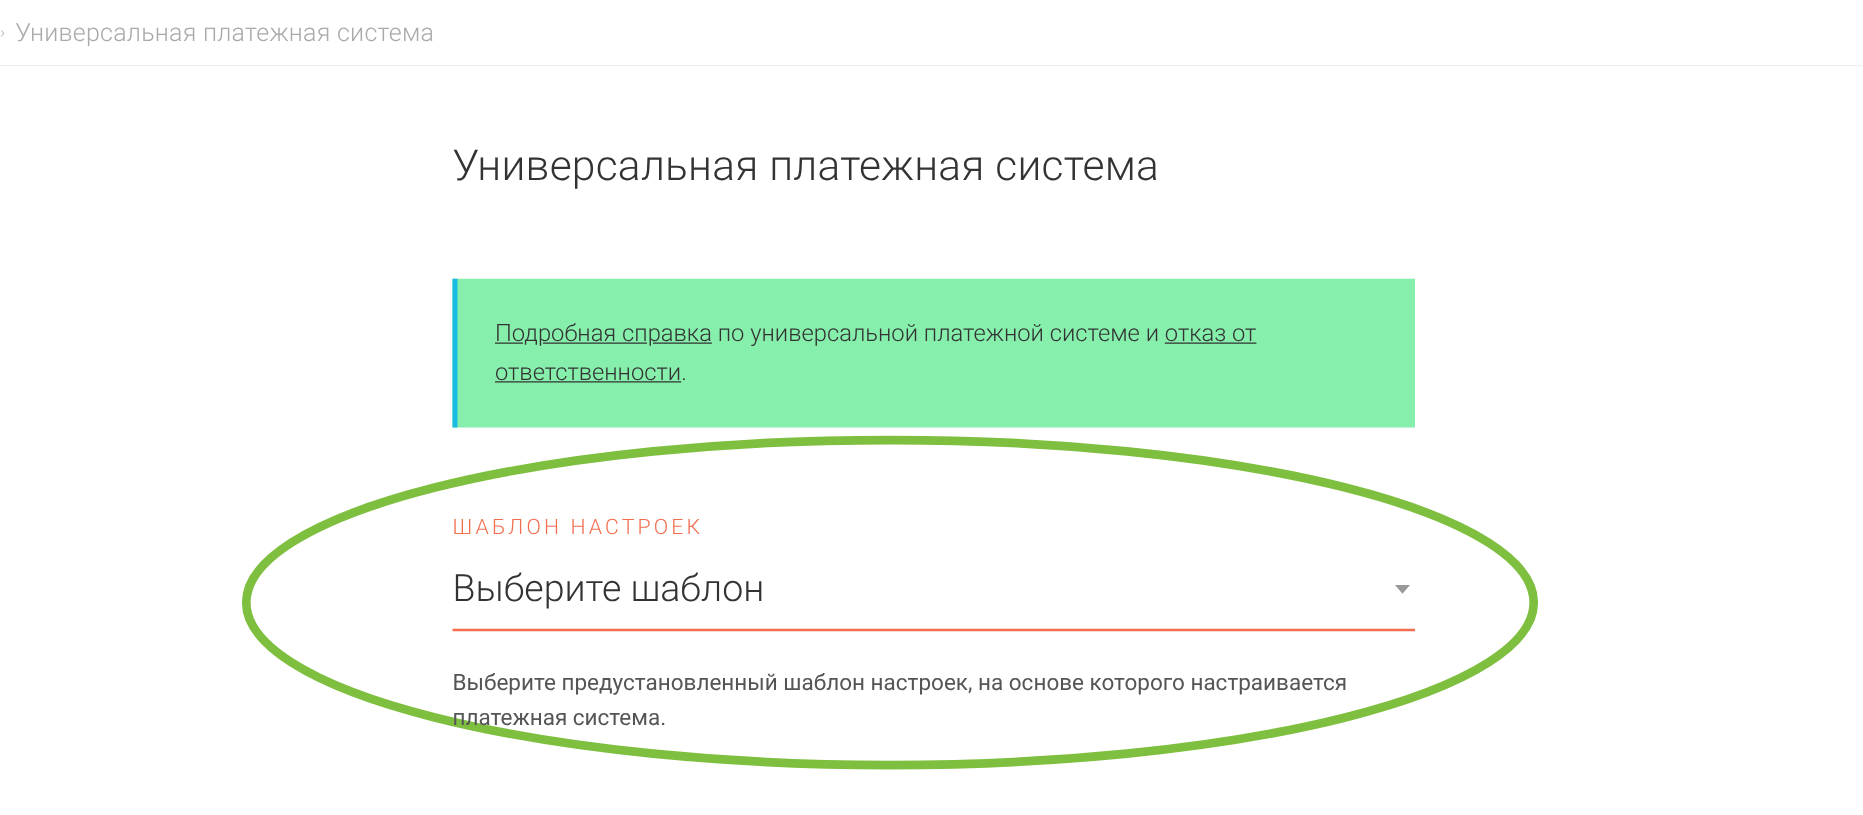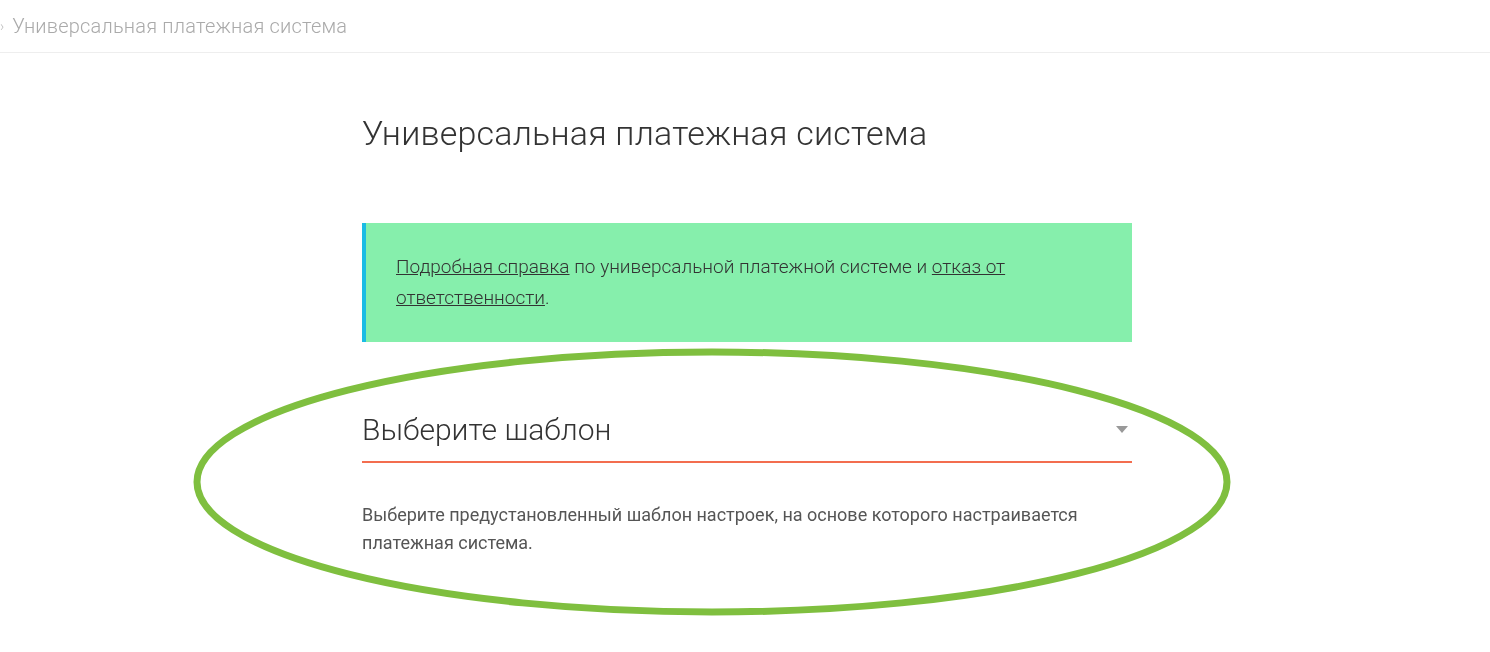--- a/index.html
+++ b/index.html
@@ -84,21 +84,21 @@
       text-transform: uppercase;
       position: relative;
       z-index: 1;
     }
     .select-field {
       display: flex;
       align-items: center;
       justify-content: space-between;
       border-bottom: 2px solid #f36d4f;
       padding-bottom: 14px;
-      margin-bottom: 38px;
+      margin-bottom: 28px;
       cursor: pointer;
       position: relative;
       z-index: 1;
     }
     .select-placeholder {
       font-size: 30px;
       color: #333333;
       font-weight: 300;
     }
     .select-arrow {
@@ -133,19 +133,20 @@
   <div class="info-box">
     <p class="info-text">
       <span class="link">Подробная справка</span><span> по универсальной платежной системе и </span><span class="link">отказ от ответственности</span><span>.</span>
     </p>
   </div>
 
   <div class="field-section">
     <svg class="highlight-ellipse" viewBox="0 0 1050 280" preserveAspectRatio="none">
       <ellipse cx="525" cy="140" rx="515" ry="130" fill="none" stroke="#7fbf3f" stroke-width="7"></ellipse>
     </svg>
+    <div class="field-label">ШАБЛОН НАСТРОЕК</div>
     <div class="select-field">
       <span class="select-placeholder">Выберите шаблон</span>
       <span class="select-arrow"></span>
     </div>
     <div class="field-help">Выберите предустановленный шаблон настроек, на основе которого настраивается платежная система.</div>
   </div>
 </div>
 
 </body></html>

